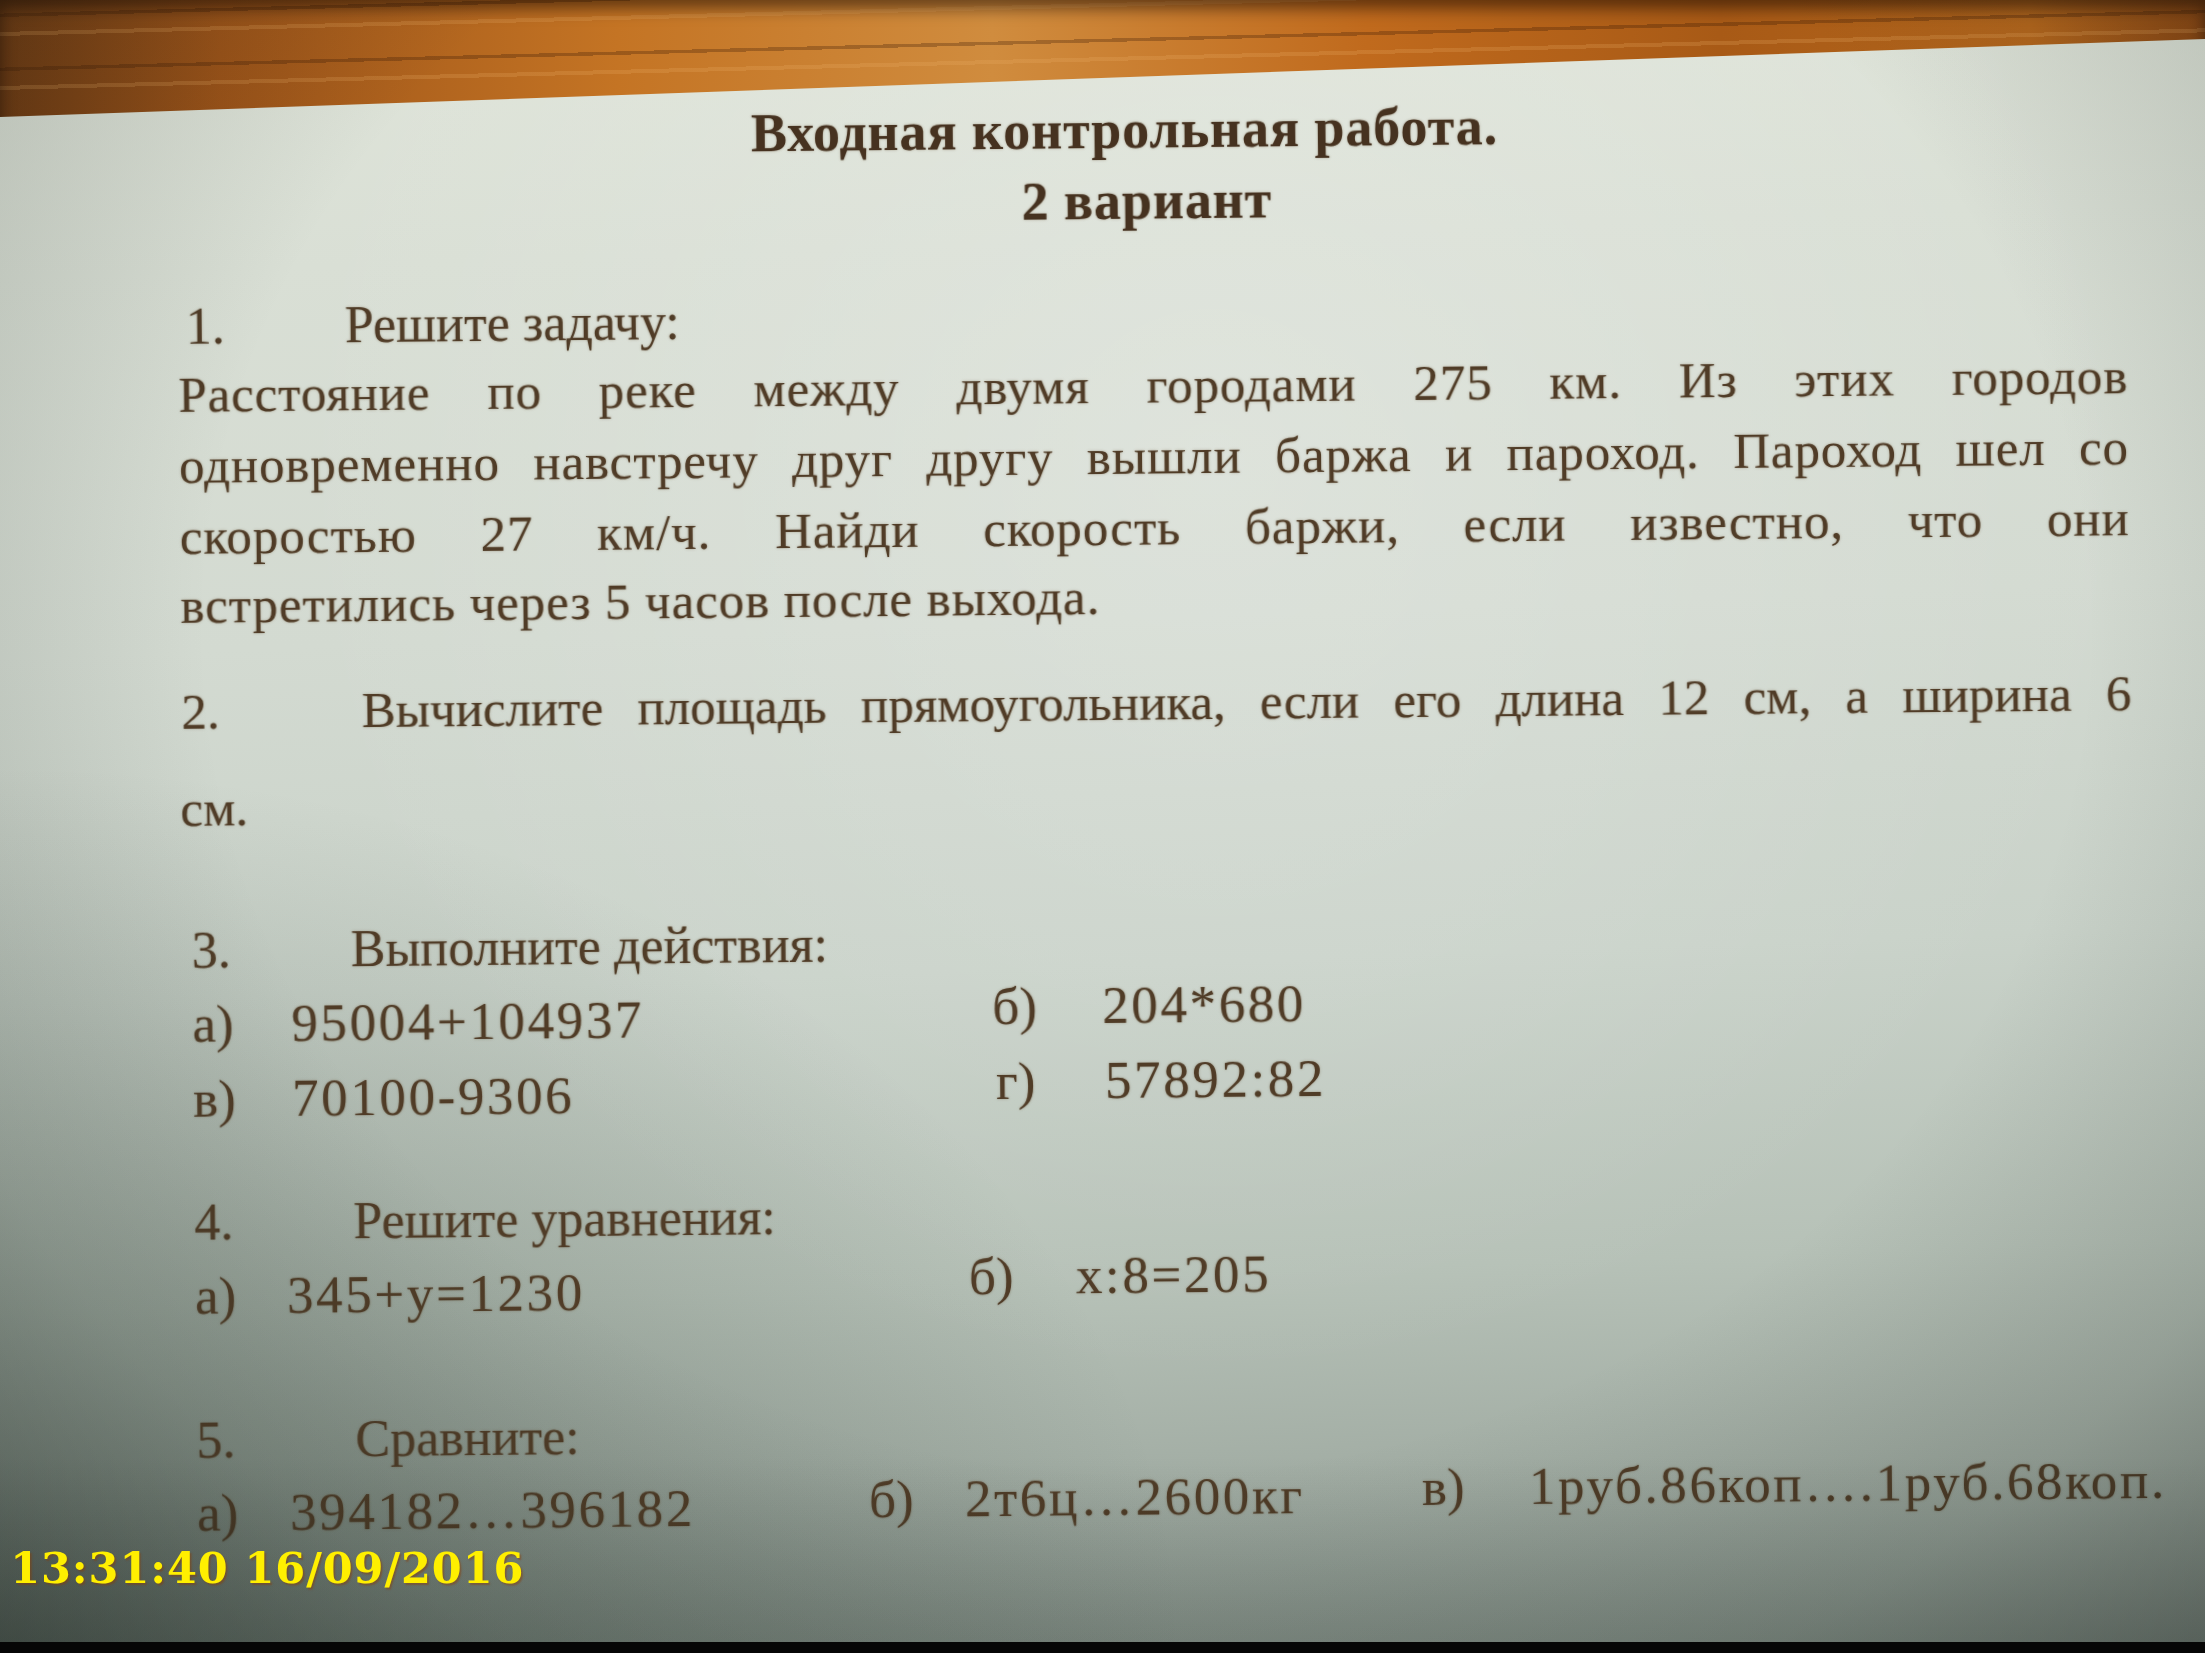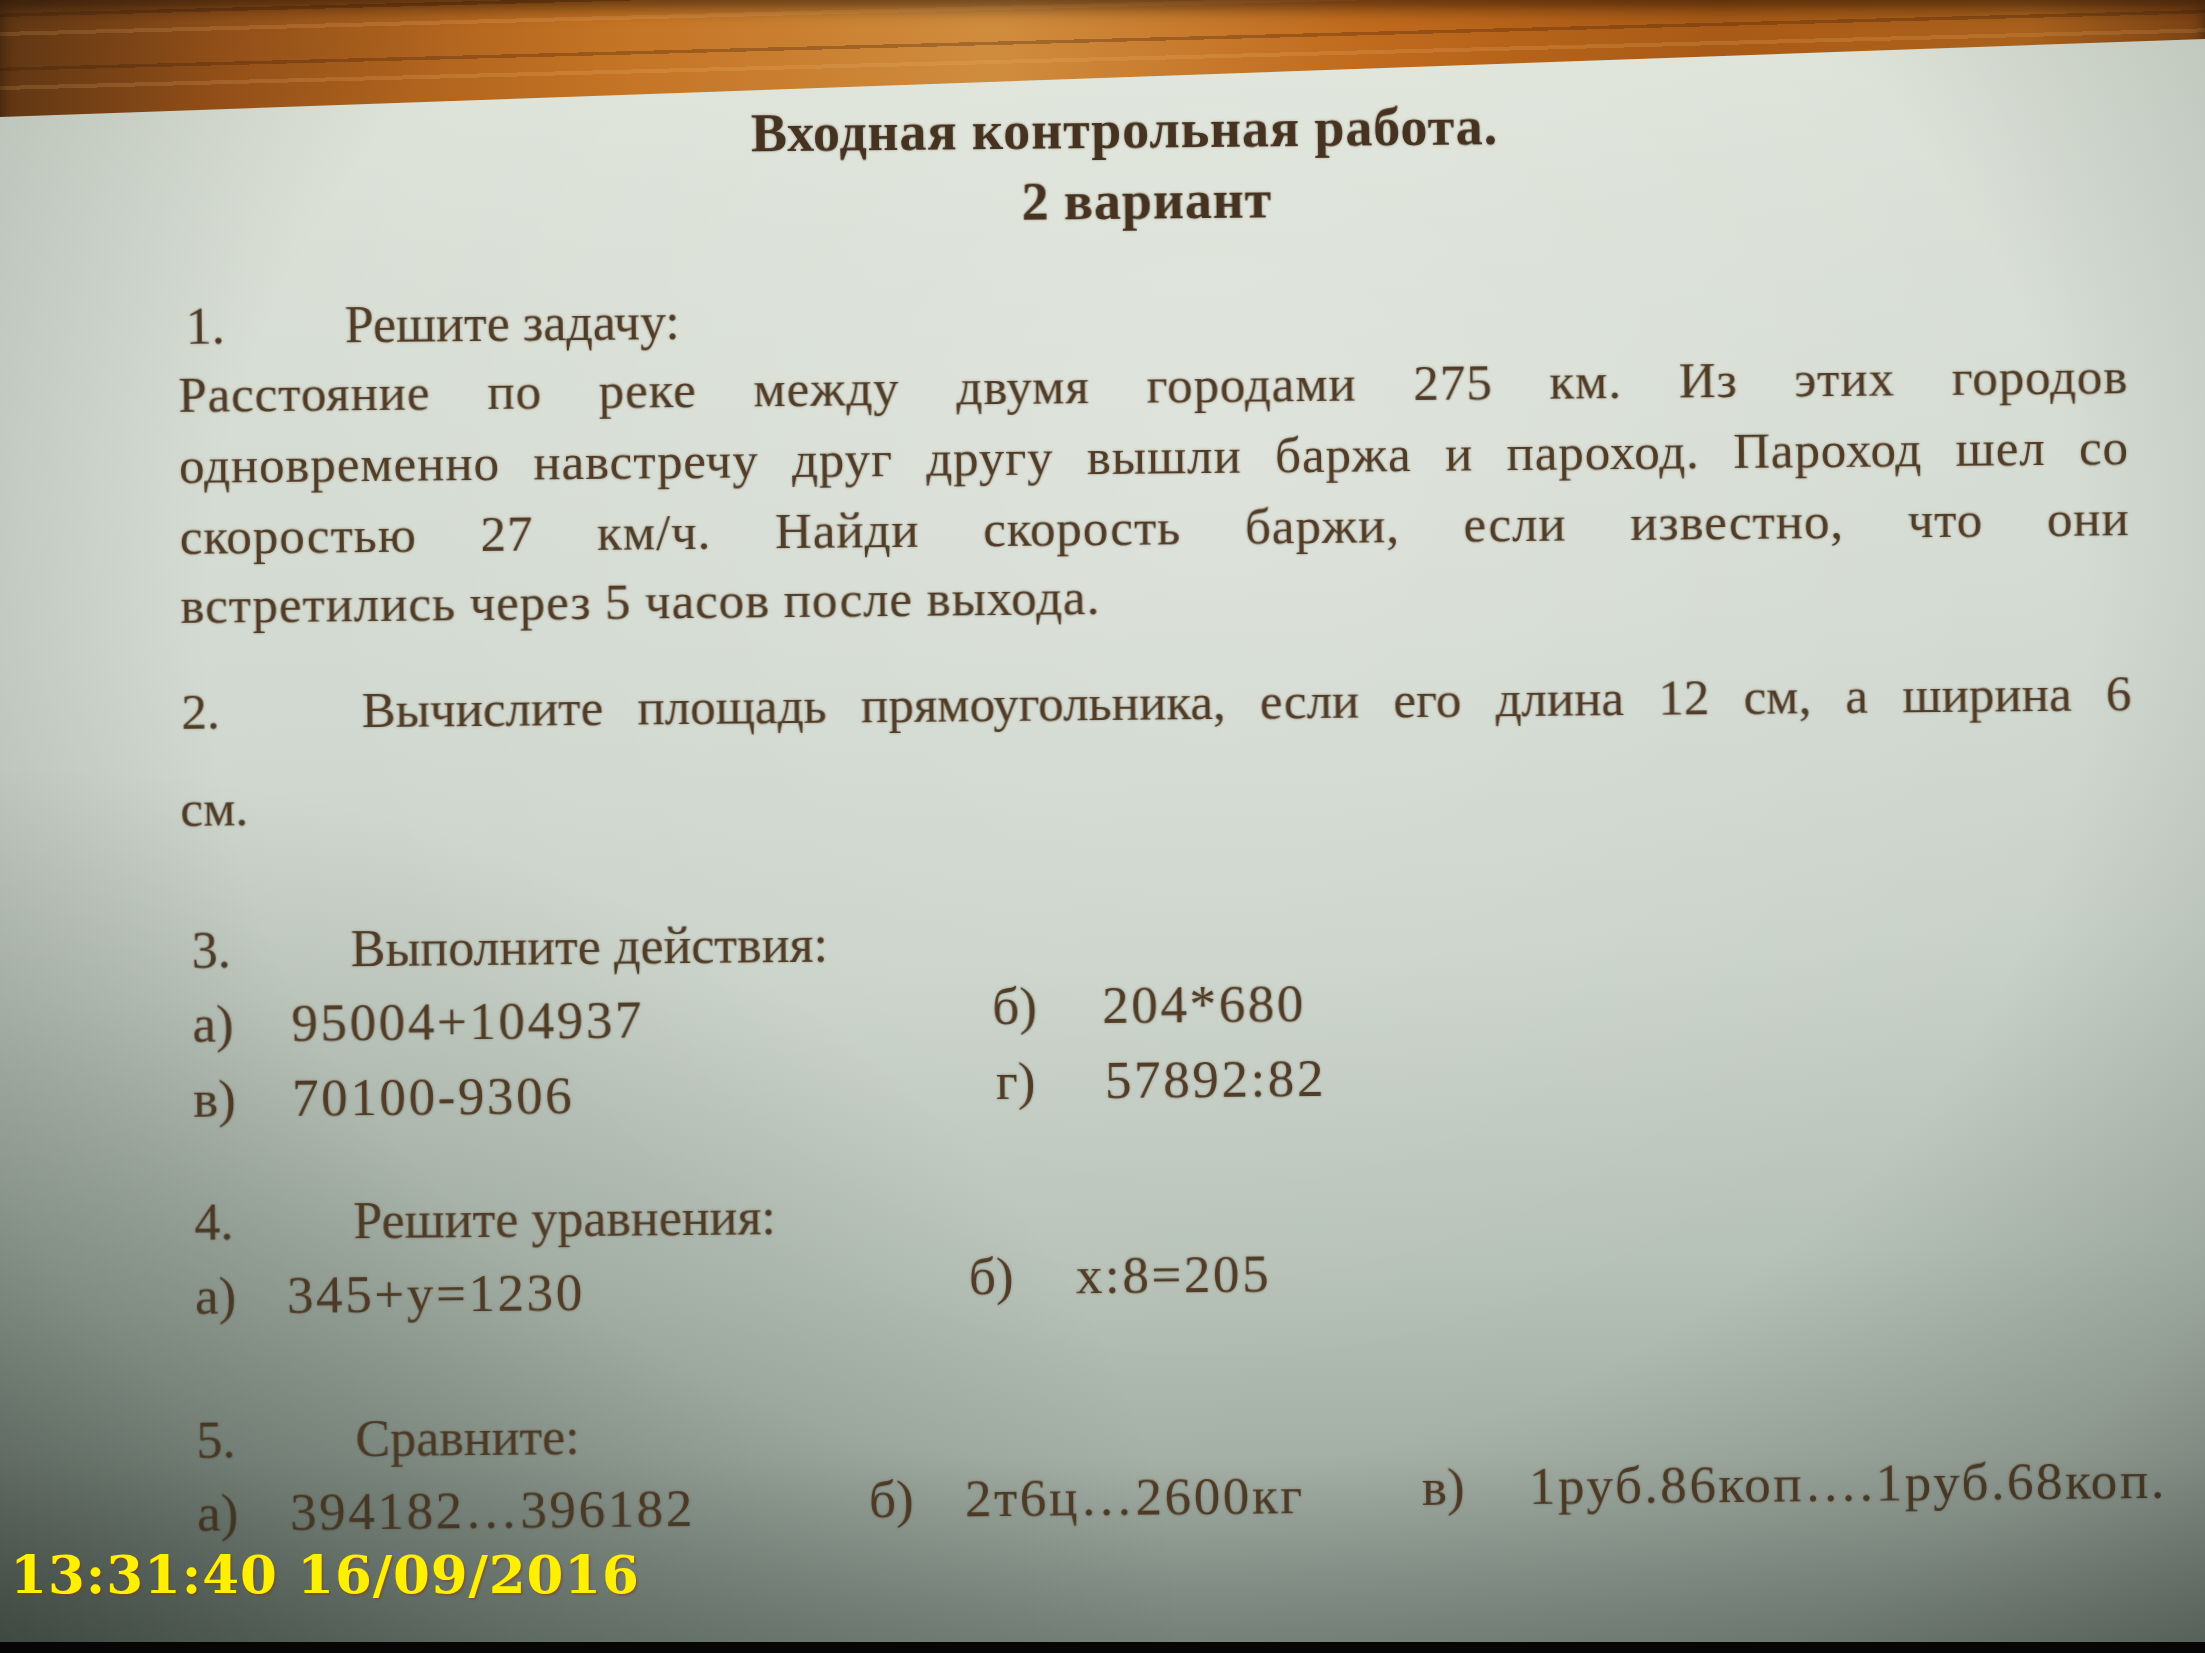--- a/index.html
+++ b/index.html
@@ -64,21 +64,21 @@
     background:
       radial-gradient(ellipse at 52% 38%, rgba(0,0,0,0) 58%,
         rgba(25,35,28,.16) 80%, rgba(14,20,16,.38) 100%),
       linear-gradient(0deg, rgba(20,30,24,.18) 0%, rgba(20,30,24,0) 12%);
   }
 
   
   .timestamp {
     position:absolute; left:10.2px; top:1543px;
     font-family:"DejaVu Serif","Liberation Serif",serif;
-    font-size:53px; font-weight:bold; color:#ffef00;
+    font-size:43px; font-weight:bold; color:#ffef00;
     letter-spacing:0.9px;
     text-shadow:1.7px 1.7px 1.7px rgba(140,60,0,.45);
     filter:blur(0.3px);
   }
 
   .bottom-bar { position:absolute; left:0; top:1642px; width:2205px; height:12px; background:#060606; }
 </style>
 </head>
 <body>
 

